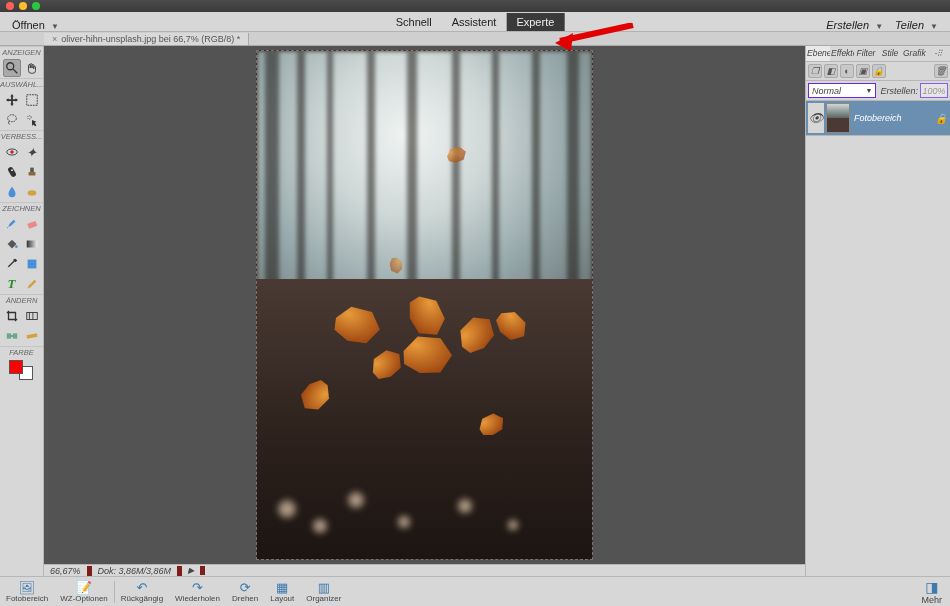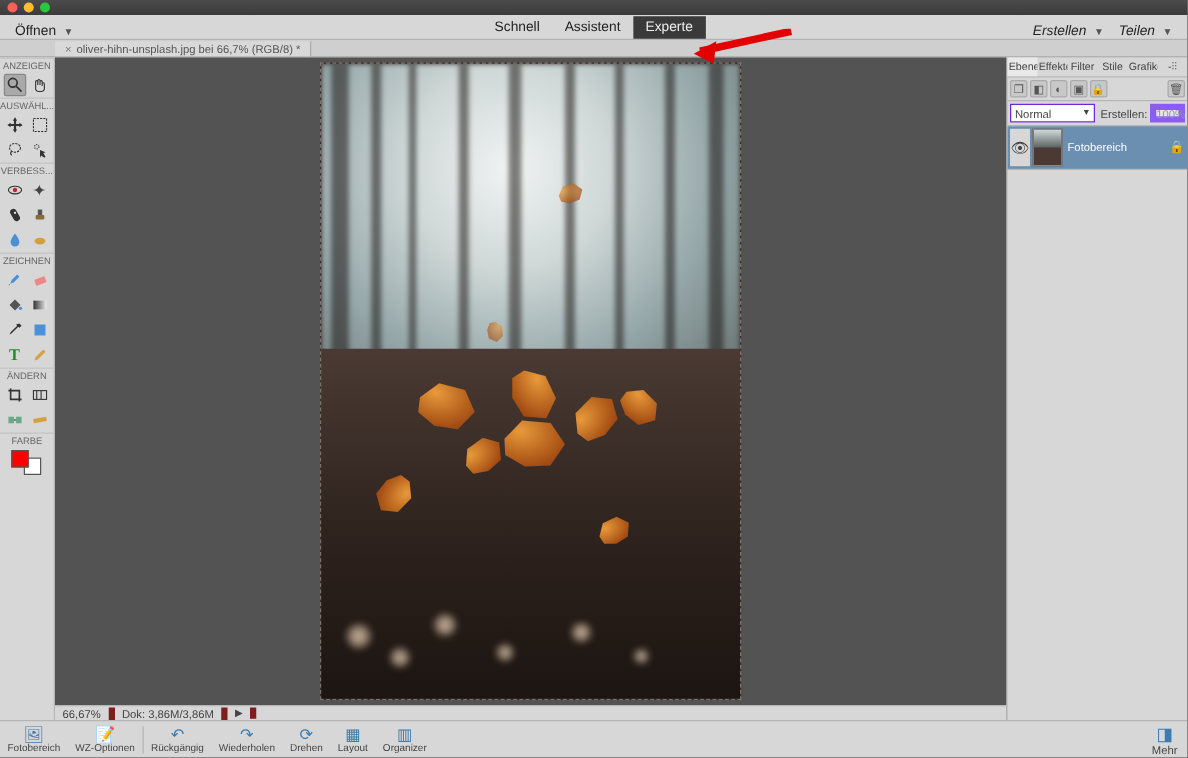--- a/index.html
+++ b/index.html
@@ -20,21 +20,21 @@
 .topbar .tab.active { background:#3a3a3a; color:#eee; }
 .topbar .right { margin-left:auto; display:flex; padding-right:6px;font-style:italic; }
 .topbar .arrow { font-size:8px; margin-left:3px; color:#555; }
 
 
 .docstrip { height:14px; background:#cfcfcf; border-bottom:1px solid #a9a9a9; display:flex; align-items:center; font-size:9px; color:#555; }
 .docstrip .doctab { padding:1px 8px; border-right:1px solid #a9a9a9; display:flex; align-items:center; gap:4px; margin-left:44px; background:#d9d9d9; }
 .docstrip .x { cursor:pointer; color:#777; }
 
 
-.main { flex:1; display:flex; min-height:0; }
+.main { flex:1; display:flex; min-height:0;font-style:italic; }
 
 
 .lefttools { width:44px; background:#d7d7d7; border-right:1px solid #b6b6b6; display:flex; flex-direction:column; align-items:center; font-size:8px; color:#555; }
 .lefttools .section { width:100%; text-align:center; padding:1px 0; color:#666; letter-spacing:0px; font-size:7.5px; border-top:1px solid #c4c4c4; }
 .lefttools .row { display:flex; gap:2px; margin:1px 0; }
 .lefttools .tool { width:18px; height:18px; display:flex; align-items:center; justify-content:center; border:1px solid transparent; border-radius:2px; cursor:pointer; font-size:13px; color:#444; }
 .lefttools .tool.active { background:#a9a9a9; border-color:#888; }
 .lefttools .tool svg { width:14px; height:14px; }
 .swatches { display:flex; margin-top:2px; position:relative; width:26px; height:20px; }
 .swatch-fg { position:absolute; width:14px; height:14px; border:1px solid #555; background:#ff0000; top:0; left:0; }
@@ -57,21 +57,21 @@
 .rightpanel { width:145px; background:#d7d7d7; border-left:1px solid #b6b6b6; display:flex; flex-direction:column; font-size:9px; color:#444; }
 .rp-tabs { display:flex; border-bottom:1px solid #b6b6b6; }
 .rp-tab { flex:1; padding:2px 1px; text-align:center; cursor:pointer; font-size:8.5px; white-space:nowrap; overflow:hidden; }
 .rp-tab.active { background:#e9e9e9; }
 .rp-icons { display:flex; gap:2px; padding:2px; border-bottom:1px solid #b6b6b6; }
 .rp-icons .ic { width:14px; height:14px; background:#c8c8c8; border:1px solid #aaa; border-radius:2px; cursor:pointer; display:flex; align-items:center; justify-content:center; font-size:9px; color:#555; }
 .rp-icons .spacer { flex:1; }
 .rp-blend { display:flex; align-items:center; padding:2px; gap:4px; border-bottom:1px solid #b6b6b6; }
 .rp-blend .select { flex:1; height:15px; background:#fff; border:1px solid #6d28d9; font-size:9px; padding:0 3px; display:flex; align-items:center; justify-content:space-between; }
 .rp-blend .opwrap { display:flex; align-items:center; gap:2px; }
-.rp-blend .opval { width:28px; height:15px; background:#e5e5e5; border:5px solid #8b5cf6; font-size:9px; display:flex; align-items:center; color:#999; }
+.rp-blend .opval { width:28px; height:15px; background:#e5e5e5; border:1px solid #8b5cf6; font-size:9px; display:flex; align-items:center; justify-content:center; color:#999; }
 .layer { display:flex; align-items:center; padding:2px; background:#6a8fb0; color:#fff; border-bottom:1px solid #b6b6b6; }
 .layer .eye { width:16px; text-align:center; cursor:pointer; color:#444; background:#d7d7d7; height:30px; display:flex; align-items:center; justify-content:center; margin-right:2px; font-size:12px;}
 .layer .thumb { width:24px; height:30px; background:#4a3a33; border:1px solid #888; margin-right:4px; position:relative; overflow:hidden; }
 .layer .thumb .tsky { position:absolute; top:0; left:0; right:0; height:14px; background:linear-gradient(#cfd8d7,#5a6463); }
 .layer .lock { margin-left:auto; font-size:10px; cursor:pointer; }
 
 
 .bottombar { height:30px; background:#d7d7d7; border-top:1px solid #b6b6b6; display:flex; align-items:center; font-size:9px; color:#444; }
 .bottombar .bbtn { display:flex; flex-direction:column; align-items:center; padding:0 6px; cursor:pointer; }
 .bottombar .bbtn .bi { width:18px; height:14px; display:flex; align-items:center; justify-content:center; font-size:13px; color:#3b7bb0; }

